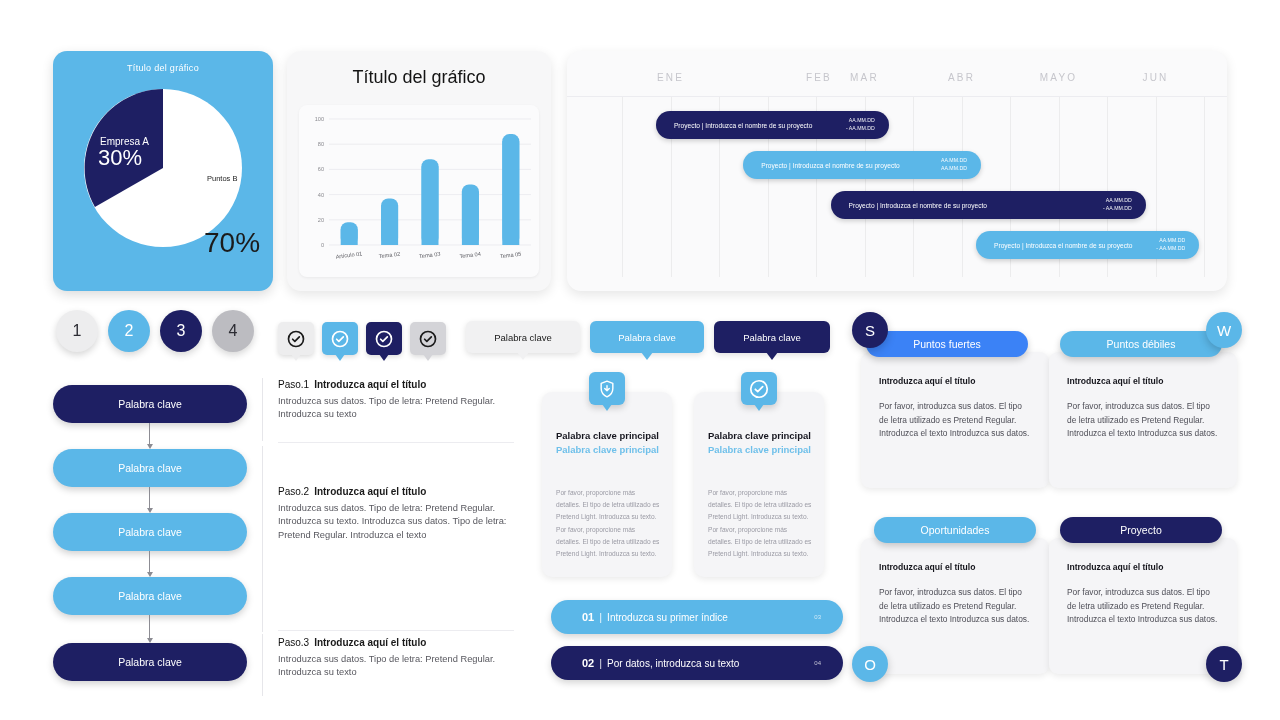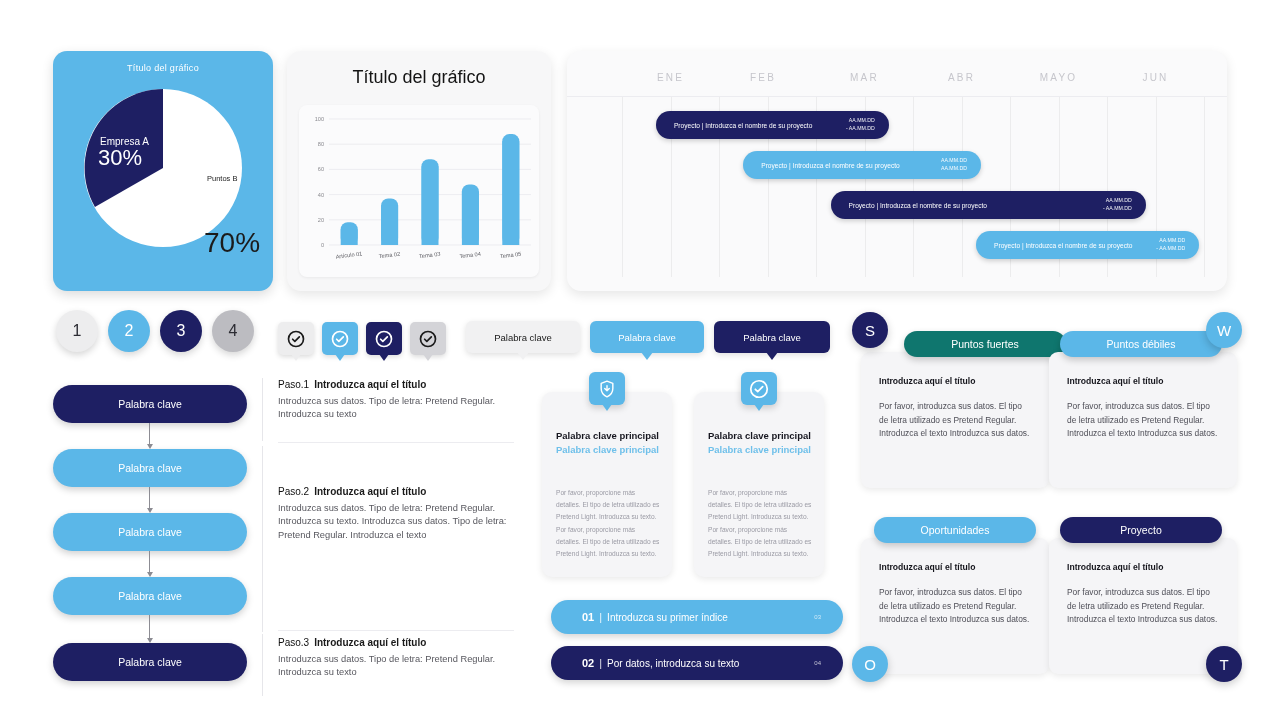--- a/index.html
+++ b/index.html
@@ -236,21 +236,21 @@
           <text x="131" y="152" text-anchor="middle" class="cat-txt" transform="rotate(-7 131 152)">Tema 03</text>
           <text x="171.39999999999998" y="152" text-anchor="middle" class="cat-txt" transform="rotate(-7 171.39999999999998 152)">Tema 04</text>
           <text x="211.79999999999998" y="152" text-anchor="middle" class="cat-txt" transform="rotate(-7 211.79999999999998 152)">Tema 05</text>
         </svg>
     </div>
   </div>
 
   <div id="gantt-panel">
     <div id="gantt-head">
         <div class="gantt-month" style="left: 48.5px;">ENE</div>
-        <div class="gantt-month" style="left: 141px;">FEB</div>
+        <div class="gantt-month" style="left: 155px; text-align: right;">FEB</div>
         <div class="gantt-month" style="left: 242.5px;">MAR</div>
         <div class="gantt-month" style="left: 339.5px;">ABR</div>
         <div class="gantt-month" style="left: 436.5px;">MAYO</div>
         <div class="gantt-month" style="left: 533.5px;">JUN</div>
       </div>
     <div id="gantt-body">
         <div class="gcol" style="left: 55px;"></div>
         <div class="gcol" style="left: 103.5px;"></div>
         <div class="gcol" style="left: 152px;"></div>
         <div class="gcol" style="left: 200.5px;"></div>
@@ -419,21 +419,21 @@
         <span class="sep">|</span>
         <span class="txt">Por datos, introduzca su texto</span>
         <span class="small">04</span>
       </div>
     </div>
 
   <div id="swot-group">
       <div class="swot-card" style="left: 861px; top: 352px; height: 136px;"></div>
       <div class="swot-t" style="top: 376px; left: 879px;">Introduzca aquí el título</div>
       <div class="swot-b" style="top: 400px; left: 879px;">Por favor, introduzca sus datos. El tipo de letra utilizado es Pretend Regular. Introduzca el texto Introduzca sus datos.</div>
-      <div class="swot-pill" style="left: 904px; top: 331px; background: #0f766e;">
+      <div class="swot-pill" style="left: 866px; top: 331px; background: #3b82f6;">
         <span>Puntos fuertes</span>
       </div>
       <div class="swot-letter" style="left: 852px; top: 312px; background: rgb(30, 31, 99);">S</div>
       <div class="swot-card" style="left: 1049px; top: 352px; height: 136px;"></div>
       <div class="swot-t" style="top: 376px; left: 1067px;">Introduzca aquí el título</div>
       <div class="swot-b" style="top: 400px; left: 1067px;">Por favor, introduzca sus datos. El tipo de letra utilizado es Pretend Regular. Introduzca el texto Introduzca sus datos.</div>
       <div class="swot-pill" style="left: 1060px; top: 331px; background: rgb(91, 183, 232);">
         <span>Puntos débiles</span>
       </div>
       <div class="swot-letter" style="left: 1206px; top: 312px; background: rgb(91, 183, 232);">W</div>

